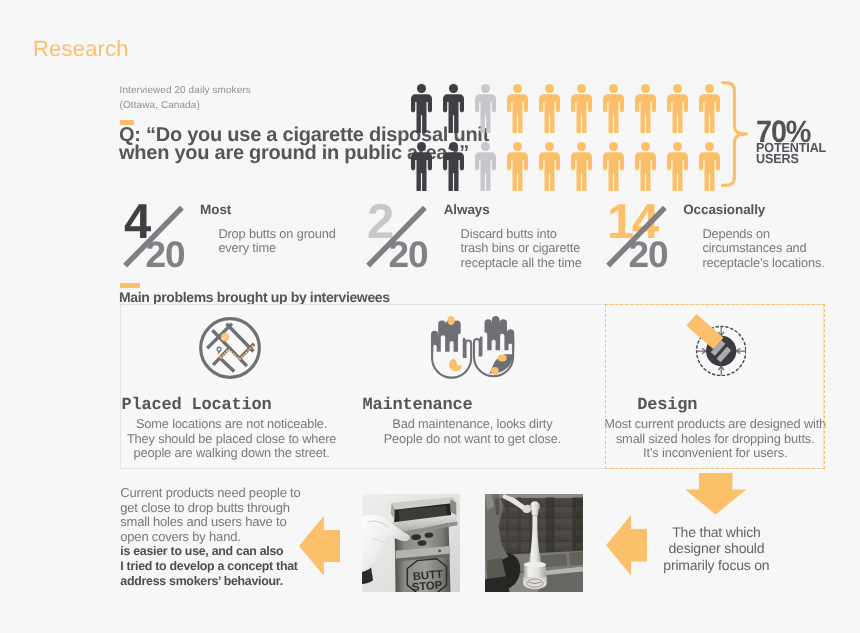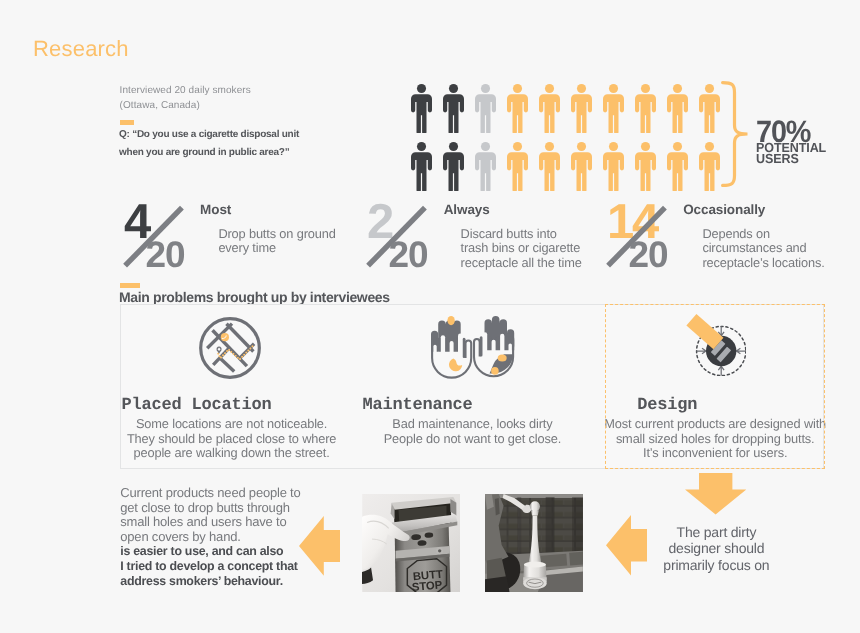--- a/index.html
+++ b/index.html
@@ -5,21 +5,21 @@
   html,body{margin:0;padding:0;}
   body{width:860px;height:633px;background:#f7f7f7;font-family:"Liberation Sans",sans-serif;overflow:hidden;position:relative;
        -webkit-font-smoothing:antialiased;text-rendering:geometricPrecision;}
   .root{position:absolute;left:0;top:0;width:860px;height:633px;}
   .abs{position:absolute;}
 
   #title{left:33px;top:38px;font-size:22px;color:#fcc06a;letter-spacing:.2px;line-height:1;}
 
   #intro{left:119.6px;top:82.6px;font-size:10px;color:#8e9094;line-height:15px;letter-spacing:0.08px;}
   #qbar{left:120px;top:120.4px;width:14.2px;height:4.8px;background:#fcc06a;}
-  #question{left:119px;top:126px;font-size:10px;font-weight:bold;color:#54565a;line-height:18px;letter-spacing:-.25px;}
+  #question{left:119px;top:126px;font-size:20px;font-weight:bold;color:#54565a;line-height:18px;letter-spacing:-.25px;}
 
   
   #people{left:410.6px;top:84px;}
   .prow{display:flex;}
   .prow + .prow{margin-top:8.9px;}
   .person{width:21px;height:49px;margin-right:11.02px;display:block;}
   .person:last-child{margin-right:0;}
 
   
   #brace{left:721px;top:81px;}
@@ -331,21 +331,21 @@
   <div class="abs" id="btext">
       <div>Current products need people to</div>
       <div>get close to drop butts through</div>
       <div>small holes and users have to</div>
       <div>open covers by hand.</div>
       <div class="bold">is easier to use, and can also</div>
       <div class="bold">I tried to develop a concept that</div>
       <div class="bold">address smokers’ behaviour.</div>
     </div>
   <div class="abs" id="rtext">
-      <div>The part dirty</div>
+      <div>The that which</div>
       <div>designer should</div>
       <div>primarily focus on</div>
     </div>
 
   <svg class="abs" id="arrow-down" style="left:685px;top:473.4px;" width="61.2" height="41.5" viewBox="0 0 61.2 41.5">
     <path d="M14 0 H47.4 V16.5 H61.2 L30.6 41.5 L0 16.5 H14 Z" fill="#fcc06a"></path>
   </svg>
   <svg class="abs" id="arrow-left-1" style="left:299.3px;top:515.5px;" width="41" height="60" viewBox="0 0 41 60">
     <path d="M41 13.9 V45.9 H24.8 V59.8 L0 29.9 L24.8 0 V13.9 Z" fill="#fcc06a"></path>
   </svg>

